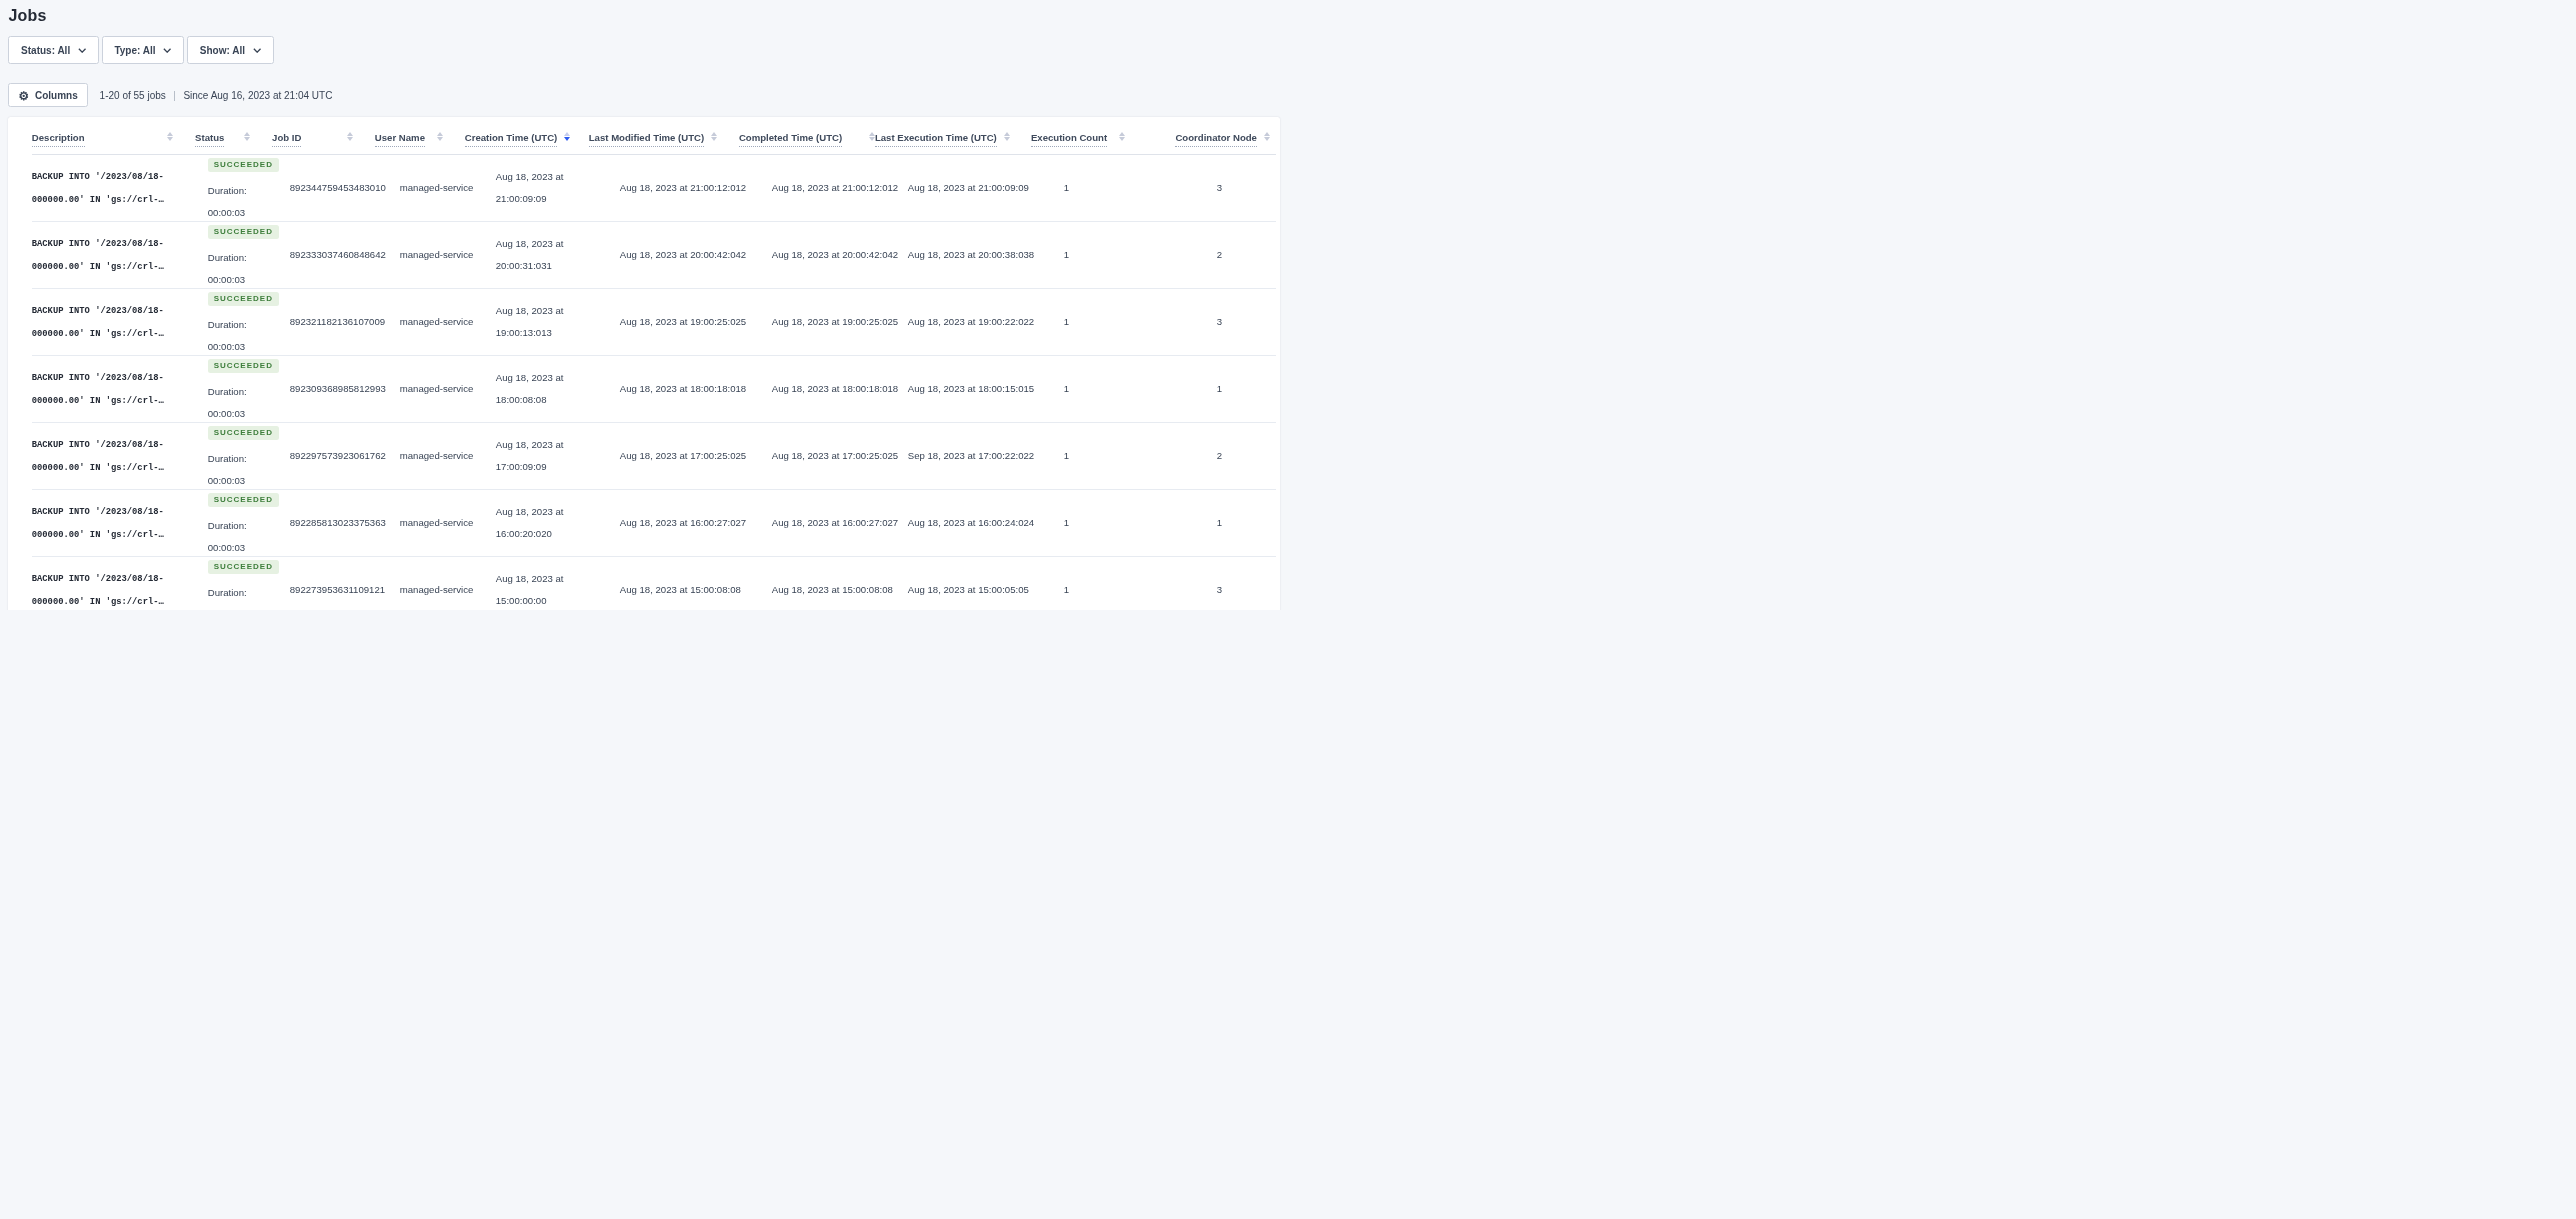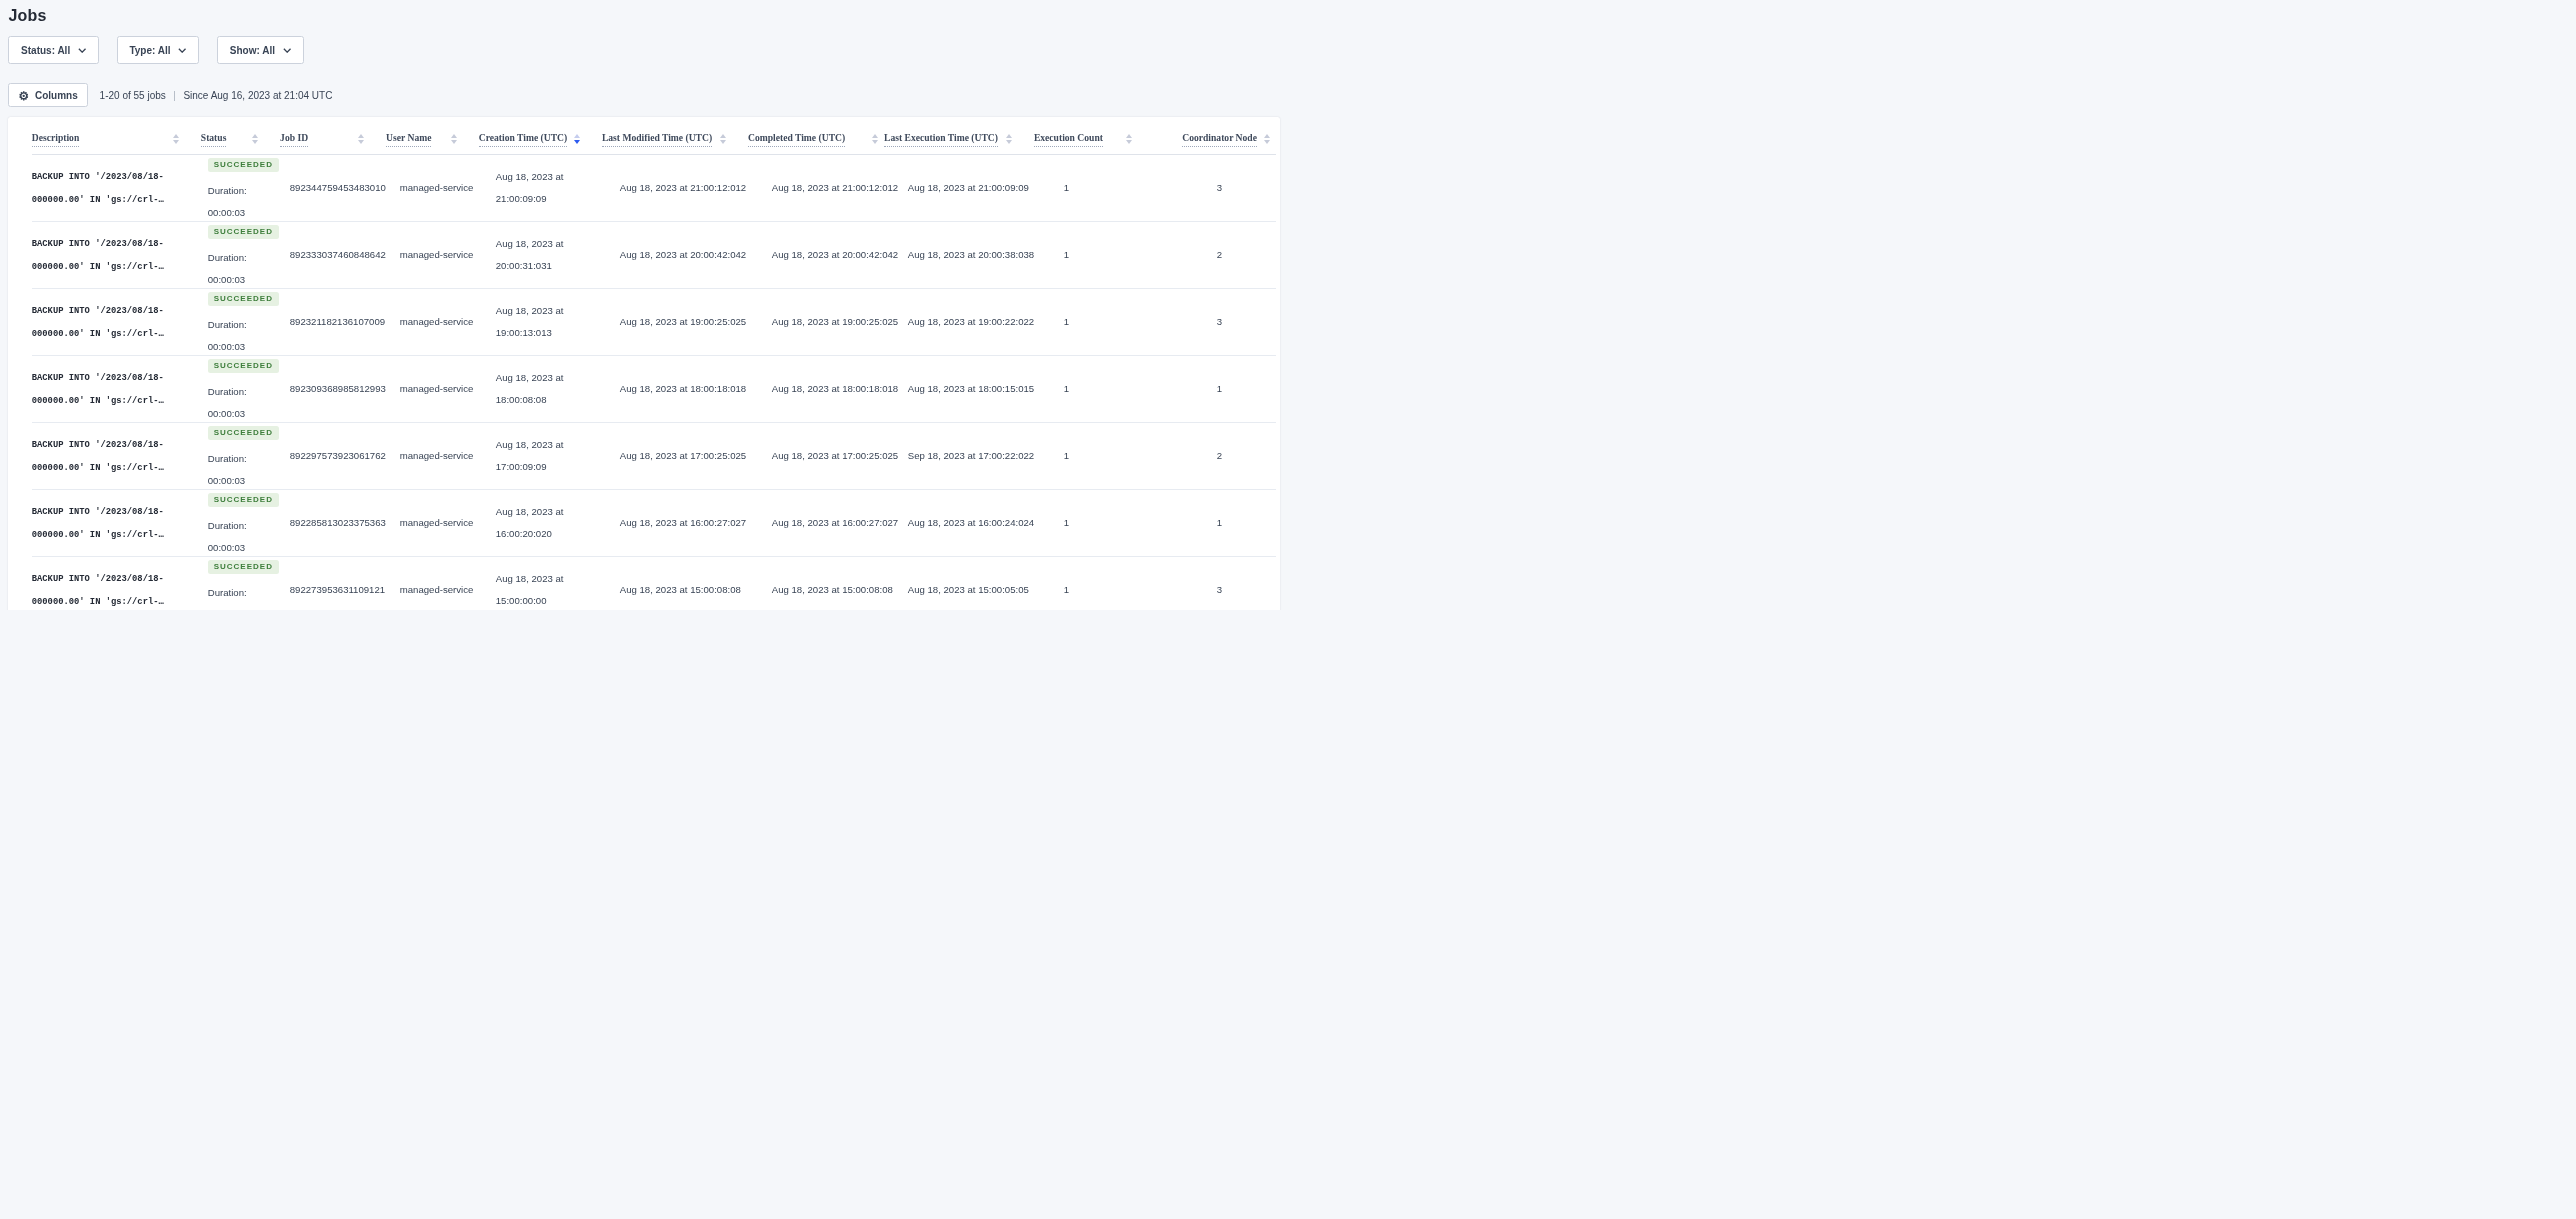--- a/index.html
+++ b/index.html
@@ -10,21 +10,21 @@
     color:#394455;
   }
   .page { padding:6.7px 8.4px 0 8.4px; height:100%; }
 
   .page-title {
     font-size:16px; font-weight:700; color:#242a35;
     letter-spacing:0.2px; margin-bottom:11.7px;
   }
 
   
-  .filters { display:flex; gap:18px; margin-bottom:19px; }
+  .filters { display:flex; gap:3px; margin-bottom:19px; }
   .filter-btn {
     background:#fff; border:0.8px solid #ccd2dc; border-radius:2.5px;
     height:28px; padding:0 11.7px; display:flex; align-items:center; gap:7.5px;
     font-size:10px; font-weight:700; color:#394455; cursor:pointer;
   }
   .chev { display:block; }
 
   
   .toolbar { display:flex; align-items:center; margin-bottom:10px; }
   .columns-btn {
@@ -44,22 +44,22 @@
     padding:0 3.3px 0 23.4px;
     height:calc(100% - 110px);
     overflow:hidden;
   }
   .thead {
     display:flex; align-items:center;
     height:38px; padding-top:6.7px;
     border-bottom:0.8px solid #dfe3ea;
   }
   .th {
-    display:flex; align-items:center; padding-right:22px;
-    font-size:9.6px; font-weight:700; color:#3f4a5c; cursor:pointer;font-family:Liberation Serif, serif;
+    display:flex; padding-right:22px;
+    font-size:9.6px; font-weight:700; color:#3f4a5c; cursor:pointer;
   }
   .th-label {
     border-bottom:0.8px dotted #9ea8ba; padding-bottom:3.3px;
     white-space:nowrap;
   }
   .sort { margin-left:auto; padding-left:6.7px; display:flex; flex-direction:column; align-items:center; }
   .tri { display:block; width:0; height:0; border-left:3.3px solid transparent; border-right:3.3px solid transparent; }
   .tri.up   { border-bottom:4.2px solid #c6cbd9; margin-bottom:1.7px; }
   .tri.down { border-top:4.2px solid #c6cbd9; }
   .th.sorted .tri.up   { border-bottom-color:#c5cdee; }

